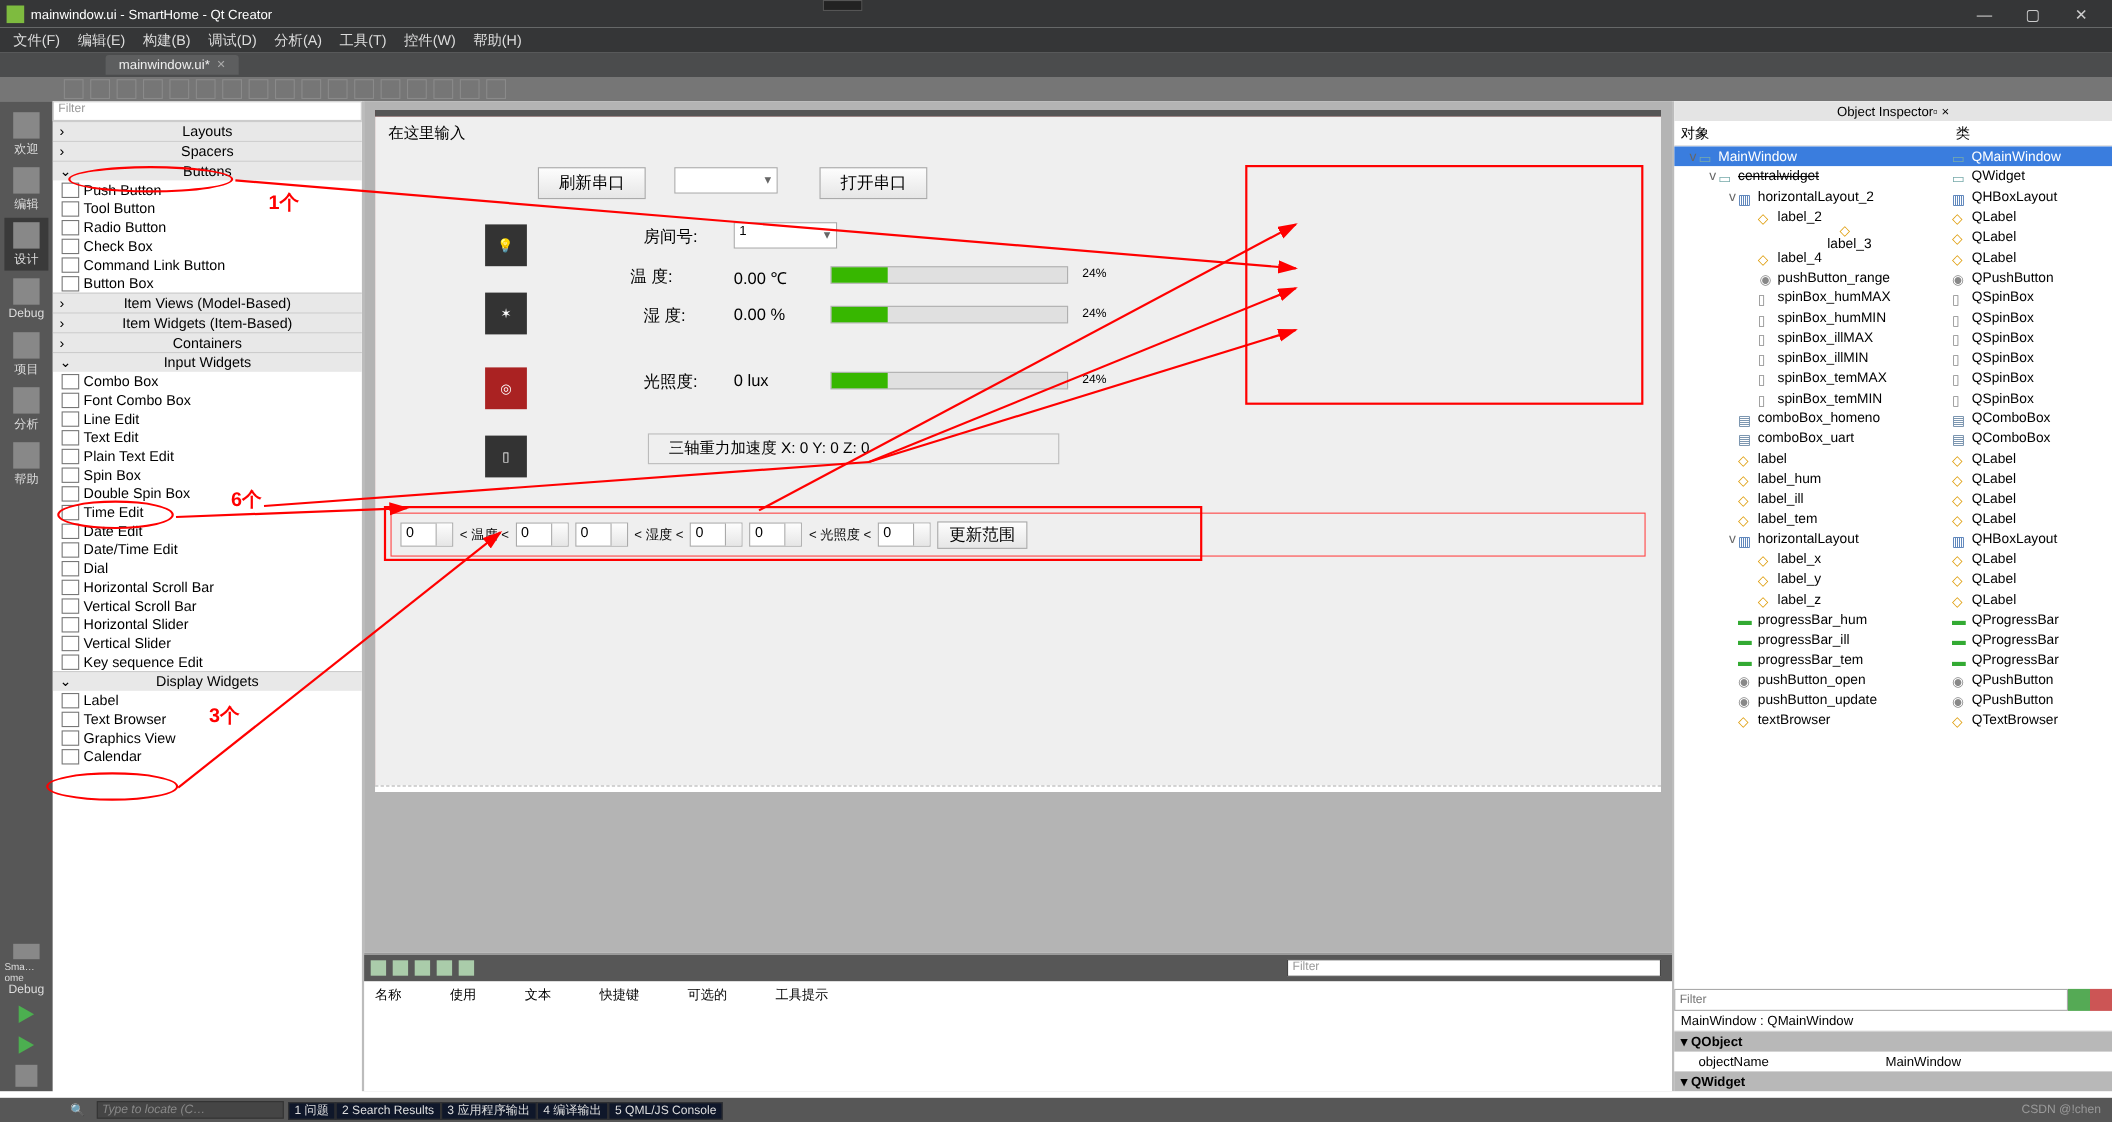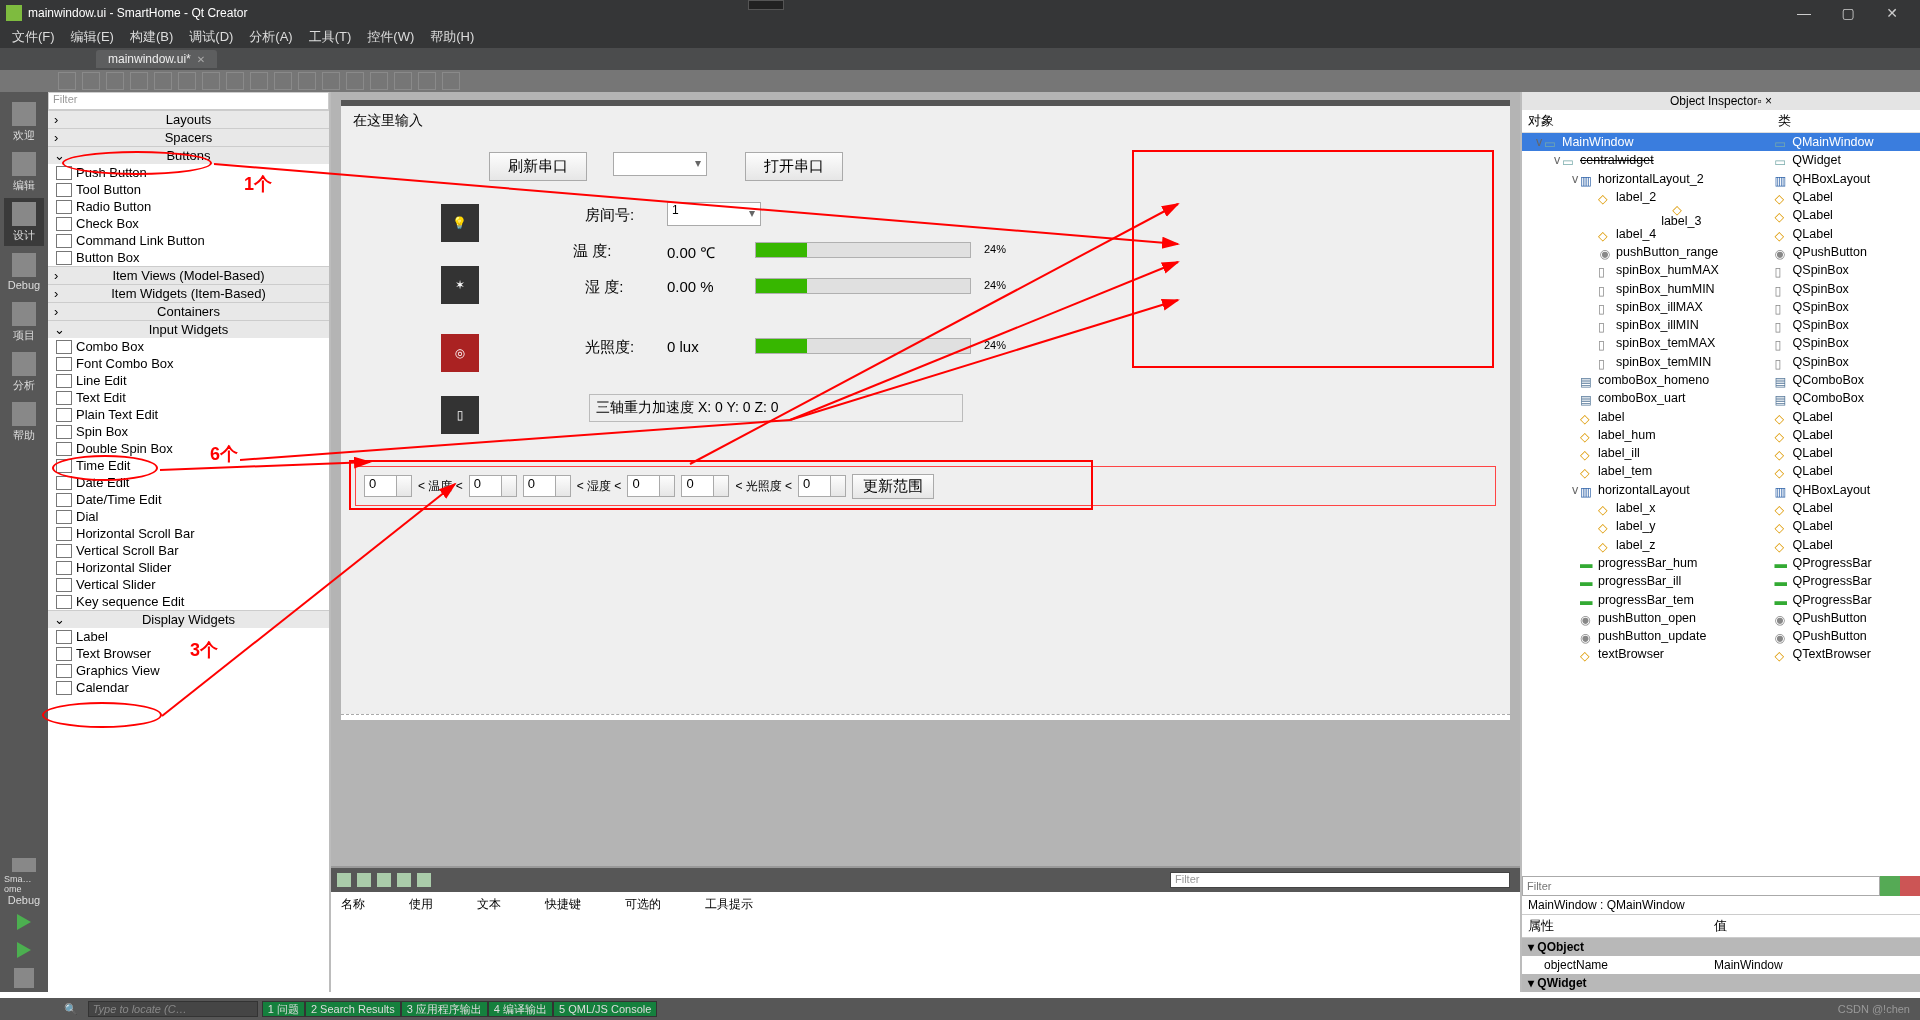--- a/index.html
+++ b/index.html
@@ -47,21 +47,21 @@
 
 .sensor-img { width: 38px; height: 38px; background: #333; display: flex; align-items: center; justify-content: center; color: #fff; position: absolute; }
 .bar { position: absolute; width: 216px; height: 16px; background: #e0e0e0; border: 1px solid #b0b0b0; }
 .bar .fill { width: 24%; height: 100%; background: #37b700; }
 .bar .pct { position: absolute; right: -36px; top: 0; font-size: 11px; }
 .qbutton { display: inline-block; background: linear-gradient(#fdfdfd,#e6e6e6); border: 1px solid #aaa; padding: 4px 18px; font-size: 15px; }
 .qcombo { display: inline-block; background: #fff; border: 1px solid #aaa; width: 94px; height: 24px; position: relative; }
 .qcombo::after { content: "▾"; position: absolute; right: 5px; top: 3px; color: #666; }
 .qspin { display: inline-block; width: 48px; height: 22px; border: 1px solid #aaa; background: #fff; position: relative; font-size: 13px; padding-left: 4px; }
 .qspin::after { content:""; position:absolute; right:0; top:0; bottom:0; width:14px; border-left:1px solid #aaa; background: linear-gradient(#fdfdfd,#e6e6e6); }
-.groupbox { position: absolute; border: 1px solid #bbb; padding: 4px 6px; font-size: 14px; }
+.groupbox { position: absolute; border: 1px solid #bbb; padding: 4px 18px; font-size: 14px; }
 
 .red-circle { position: absolute; border: 2px solid #ff0000; border-radius: 50%; pointer-events: none; }
 .red-rect { position: absolute; border: 2px solid #ff0000; pointer-events: none; }
 .red-label { position: absolute; color: #ff0000; font-size: 18px; font-weight: bold; }
 .red-arrow { position: absolute; pointer-events: none; }
 
 .actpanel { position: absolute; left: 333px; bottom: 28px; right: 400px; height: 126px; background: #fff; border-top: 2px solid #999; }
 .actpanel .abar { height: 24px; background: #575757; display: flex; align-items: center; padding-left: 6px; gap: 6px; }
 .actpanel .abar .ic { width: 14px; height: 14px; background: #aca; }
 .actpanel .abar .f2 { margin-left: auto; margin-right: 10px; width: 340px; height: 16px; background: #fff; border: 1px solid #444; color: #999; font-size: 11px; padding-left: 4px; }
@@ -84,21 +84,21 @@
 .right .filter2 .btn { width: 20px; background: #5a5; }
 .right .filter2 .btn2 { width: 20px; background: #c55; }
 .right .propinfo { padding: 2px 6px; font-size: 12px; border-bottom: 1px solid #ccc; }
 .right .prophead { display:flex; padding: 2px 6px; font-size: 13px; border-bottom: 1px solid #ccc; }
 .right .prophead span:first-child { width: 186px; }
 .right .proprow { display:flex; padding: 2px 6px; font-size: 12px; }
 .right .proprow.cat { background: #b8b8b8; font-weight: bold; }
 .right .proprow span:first-child { width: 186px; }
 
 .status { position: absolute; left: 0; right: 0; bottom: 0; height: 22px; background: #575757; color: #ddd; font-size: 11px; display: flex; align-items: center; padding-left: 64px; gap: 4px; }
-.status .sitem { background: #15803d; padding: 1px 5px; border: 1px solid #333; }
+.status .sitem { background: #0f172a; padding: 1px 5px; border: 1px solid #333; }
 .status .locate { width: 170px; background: #454545; border: 1px solid #333; padding: 1px 4px; color: #888; font-style: italic; }
 .status .csdn { margin-left: auto; margin-right: 10px; color: #999; }
 </style>
 </head>
 <body>
 
 <div class="titlebar">
   <span class="logo"></span>
   <span>mainwindow.ui - SmartHome - Qt Creator</span>
   <div class="dropdown-mid"></div>
@@ -549,24 +549,20 @@
           </span>
           <span class="c"><span class="tico i-la"></span>QTextBrowser</span>
         </div>
       </div>
     <div class="filter2">
       <input placeholder="Filter" style="">
       <span class="btn"></span>
       <span class="btn2"></span>
     </div>
     <div class="propinfo">MainWindow : QMainWindow</div>
-    <div class="prophead">
-        <span>属性</span>
-        <span>值</span>
-      </div>
     <div class="proprow cat">
         <span>▾ <span>QObject</span></span>
       </div>
     <div class="proprow">
         <span style="padding-left:16px;">objectName</span>
         <span>MainWindow</span>
       </div>
     <div class="proprow cat">
         <span>▾ <span>QWidget</span></span>
       </div>

